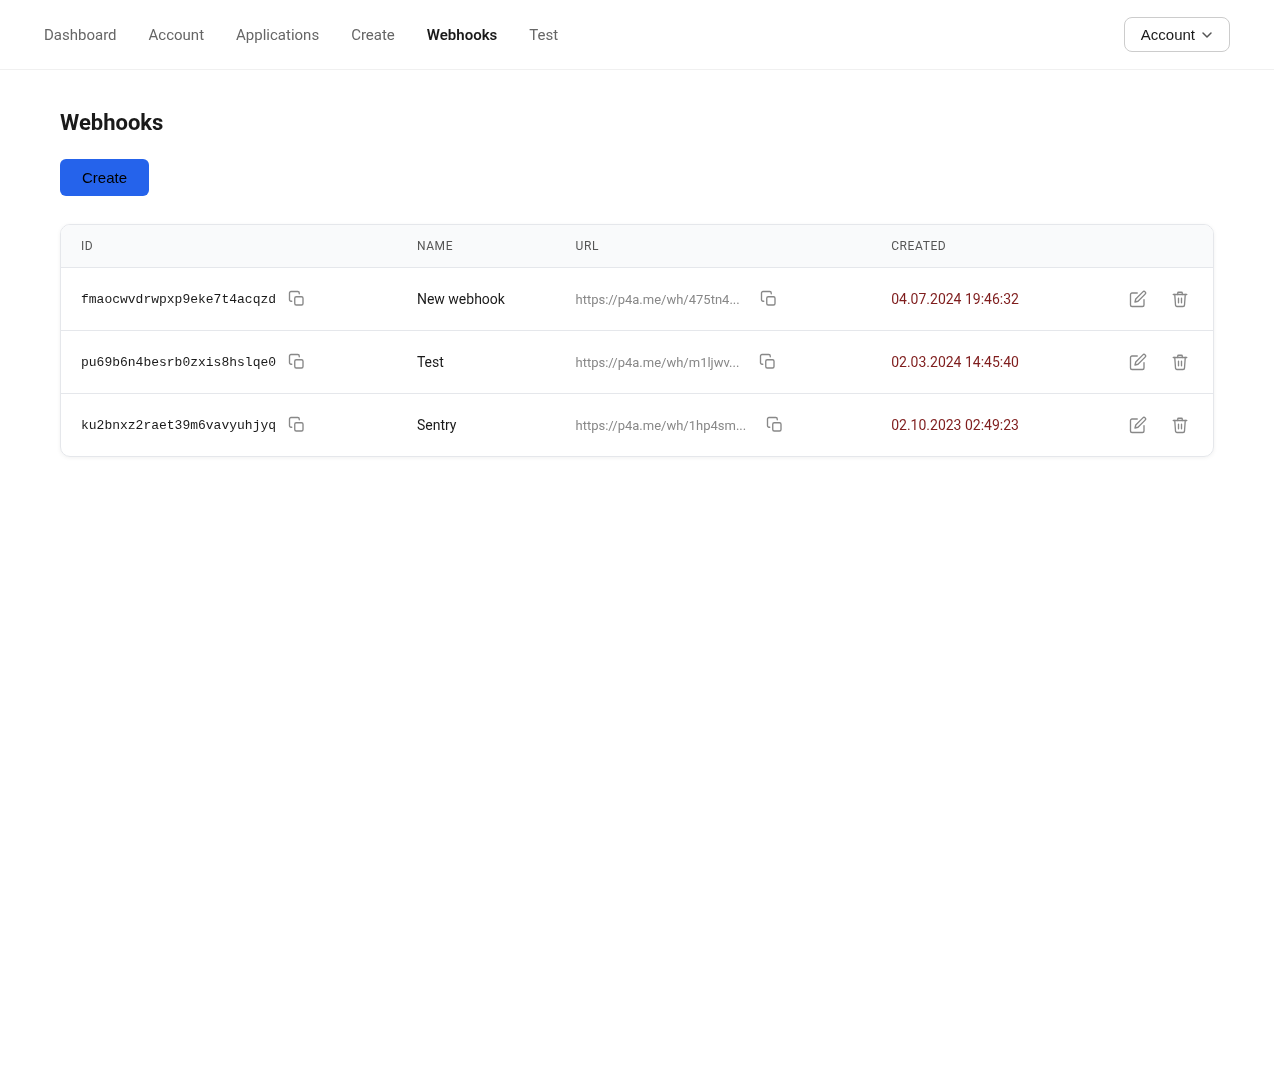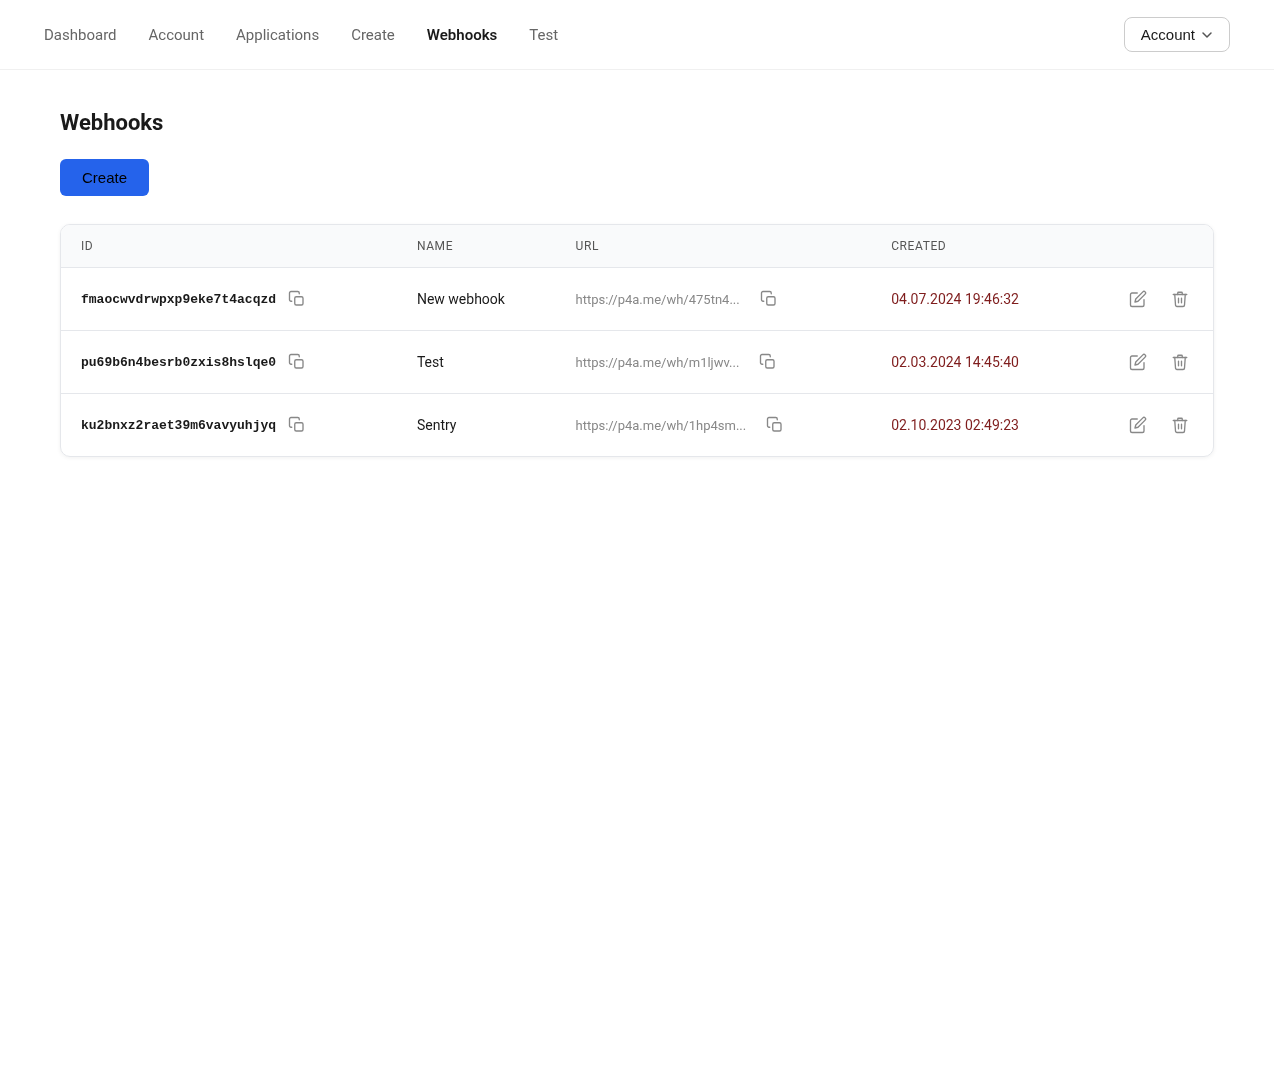--- a/index.html
+++ b/index.html
@@ -104,21 +104,21 @@
     }
     tbody td {
       padding: 18px 20px;
       font-size: 14px;
       color: #1a1a1a;
       vertical-align: middle;
     }
     .td-id {
       font-family: 'Courier New', monospace;
       font-size: 13px;
-      font-weight: 700;
+      font-weight: 400;
     }
     .td-url {
       color: #888;
       font-size: 13px;
     }
     .td-created {
       color: #7f1d1d;
       white-space: nowrap;
     }
     .td-actions {

